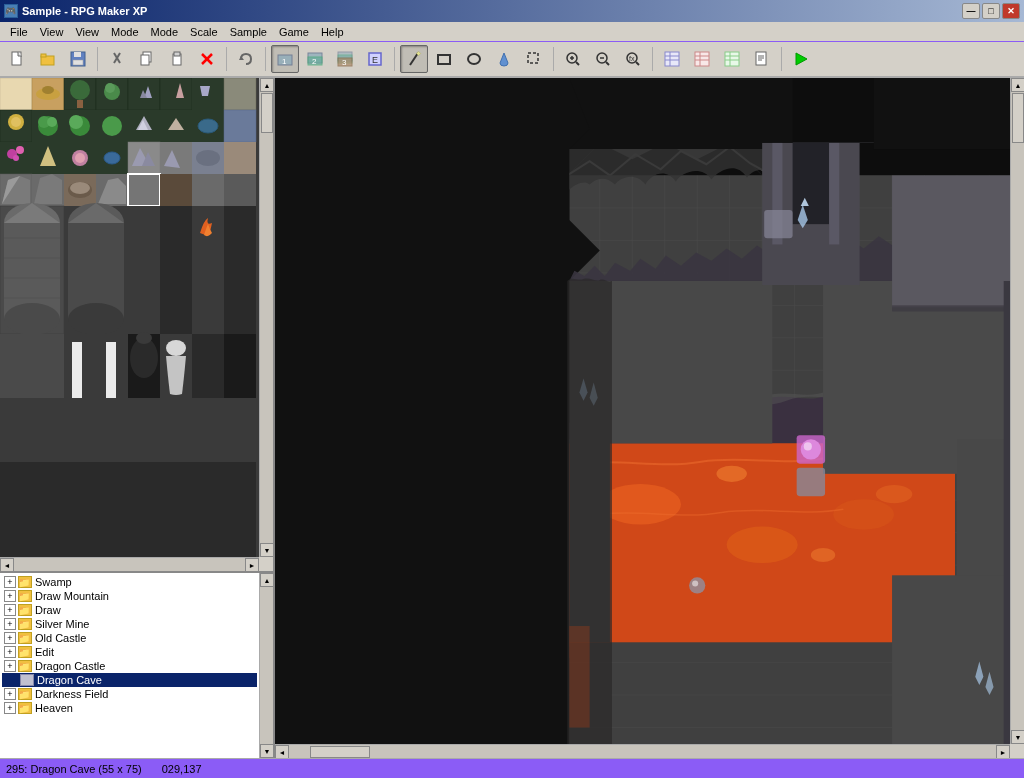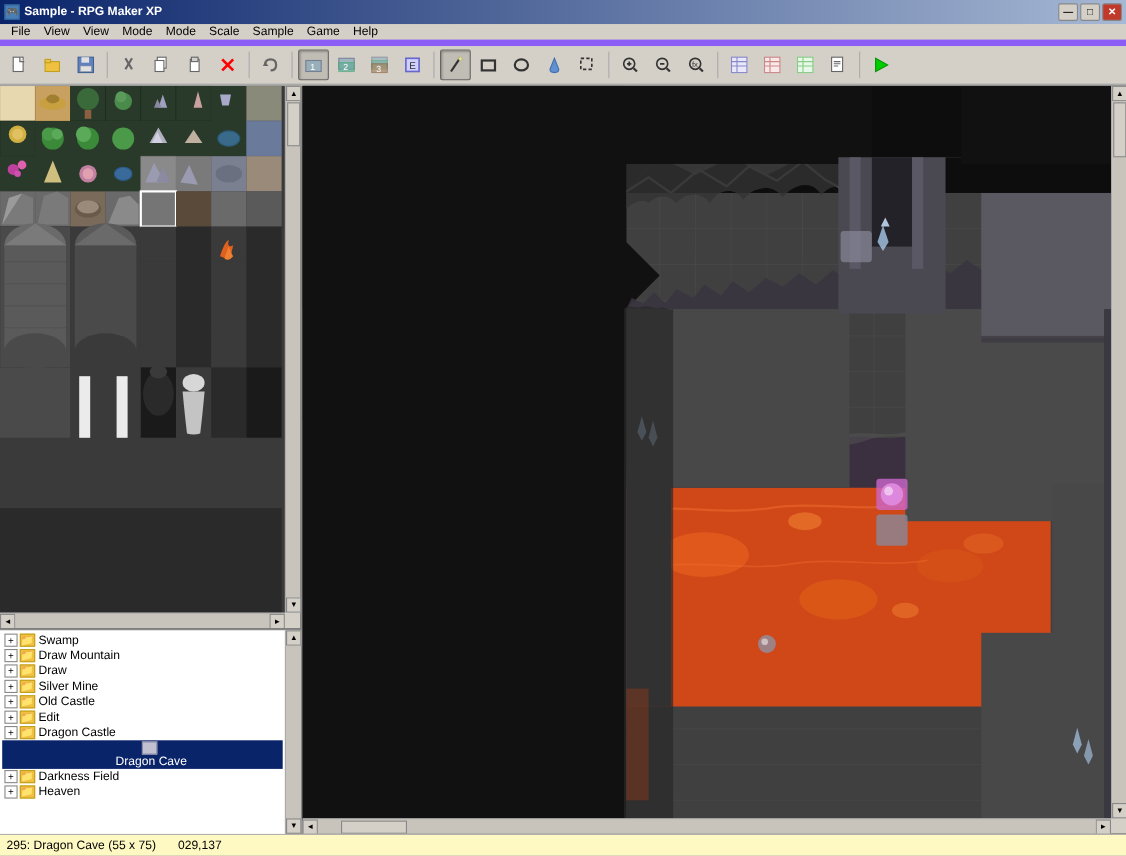--- a/index.html
+++ b/index.html
@@ -26,21 +26,21 @@
       border: 1px solid #888;
       display: flex; align-items: center; justify-content: center;
       font-size: 9px; cursor: pointer; color: #000;
       border-radius: 2px;
     }
     .title-btn.close { background: #c0392b; color: white; }
 
     
     .menu-bar {
       background: #d4d0c8;
-      border-bottom: 6px solid #8b5cf6;
+      border-bottom: 1px solid #8b5cf6;
       height: 20px;
       display: flex;
       align-items: center;
       padding: 0 4px;
     }
     .menu-item {
       padding: 2px 6px;
       cursor: pointer;
       font-size: 11px;
     }
@@ -105,37 +105,37 @@
     }
     .scroll-track { flex: 1; background: #c8c4bc; }
     .scroll-thumb { width: 12px; height: 40px; background: #d4d0c8; border: 1px solid #888; margin: 1px; }
     .map-list-item {
       display: flex; align-items: center;
       padding: 1px 2px;
       cursor: pointer;
       white-space: nowrap;
       font-size: 11px;
     }
-    .map-list-item.selected { background: #0a246a; color: white; flex-direction: column; }
+    .map-list-item.selected { background: #0a246a; color: white; }
     .expand-icon { width: 12px; height: 12px; border: 1px solid #888; background: white; display: inline-flex; align-items: center; justify-content: center; margin-right: 2px; font-size: 9px; cursor: pointer; flex-shrink: 0; }
     .folder-icon { width: 14px; height: 12px; background: #f0c040; border: 1px solid #c0a020; margin-right: 3px; flex-shrink: 0; font-size: 10px; display: flex; align-items: center; justify-content: center; }
     .map-icon { width: 14px; height: 12px; background: #e0e0e0; border: 1px solid #a0a0a0; margin-right: 3px; flex-shrink: 0; }
 
     
     .map-area {
       flex: 1;
       position: relative;
       overflow: hidden;
       background: #1a1a1a;
     }
 
     
     .status-bar {
       height: 20px;
-      background: #fef9c3;
+      background: #8b5cf6;
       border-top: 1px solid #aaa;
       display: flex;
       align-items: center;
       padding: 0 6px;
       font-size: 11px;
       gap: 20px;
     }
 
     .map-list-scroll {
       position: relative;

